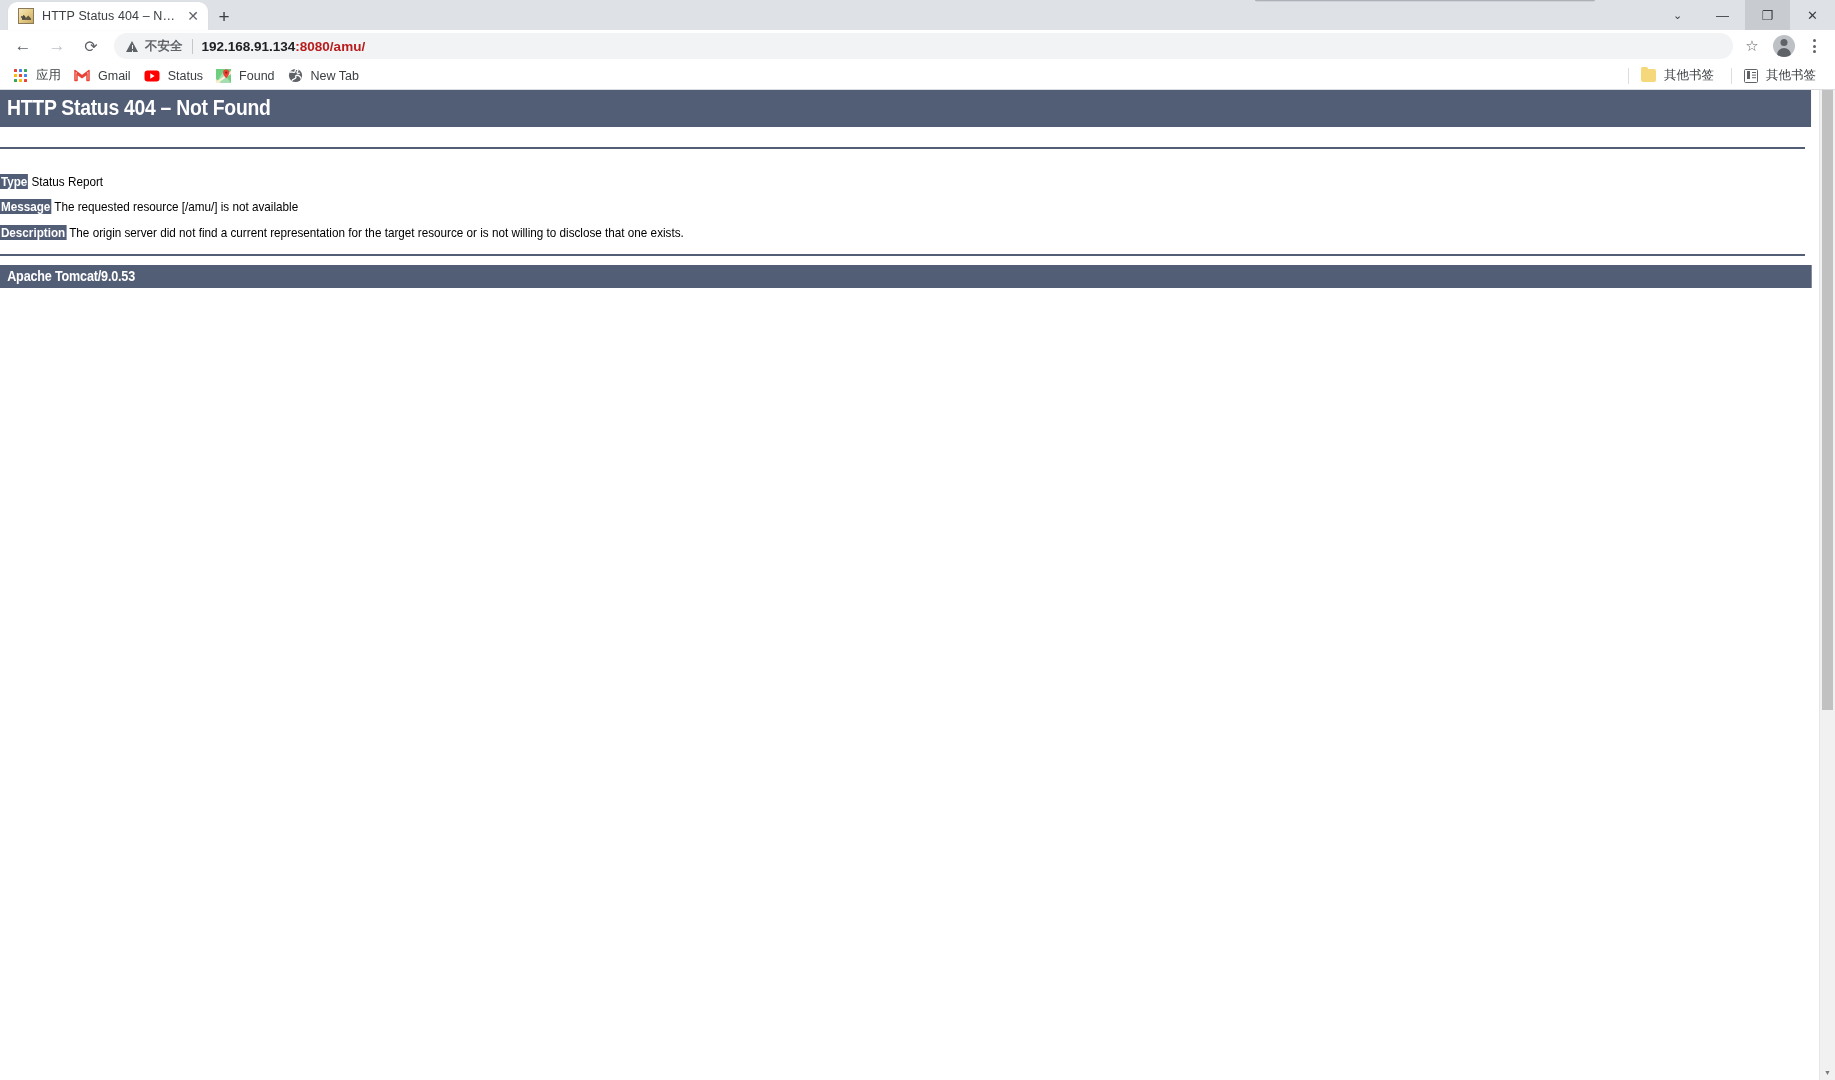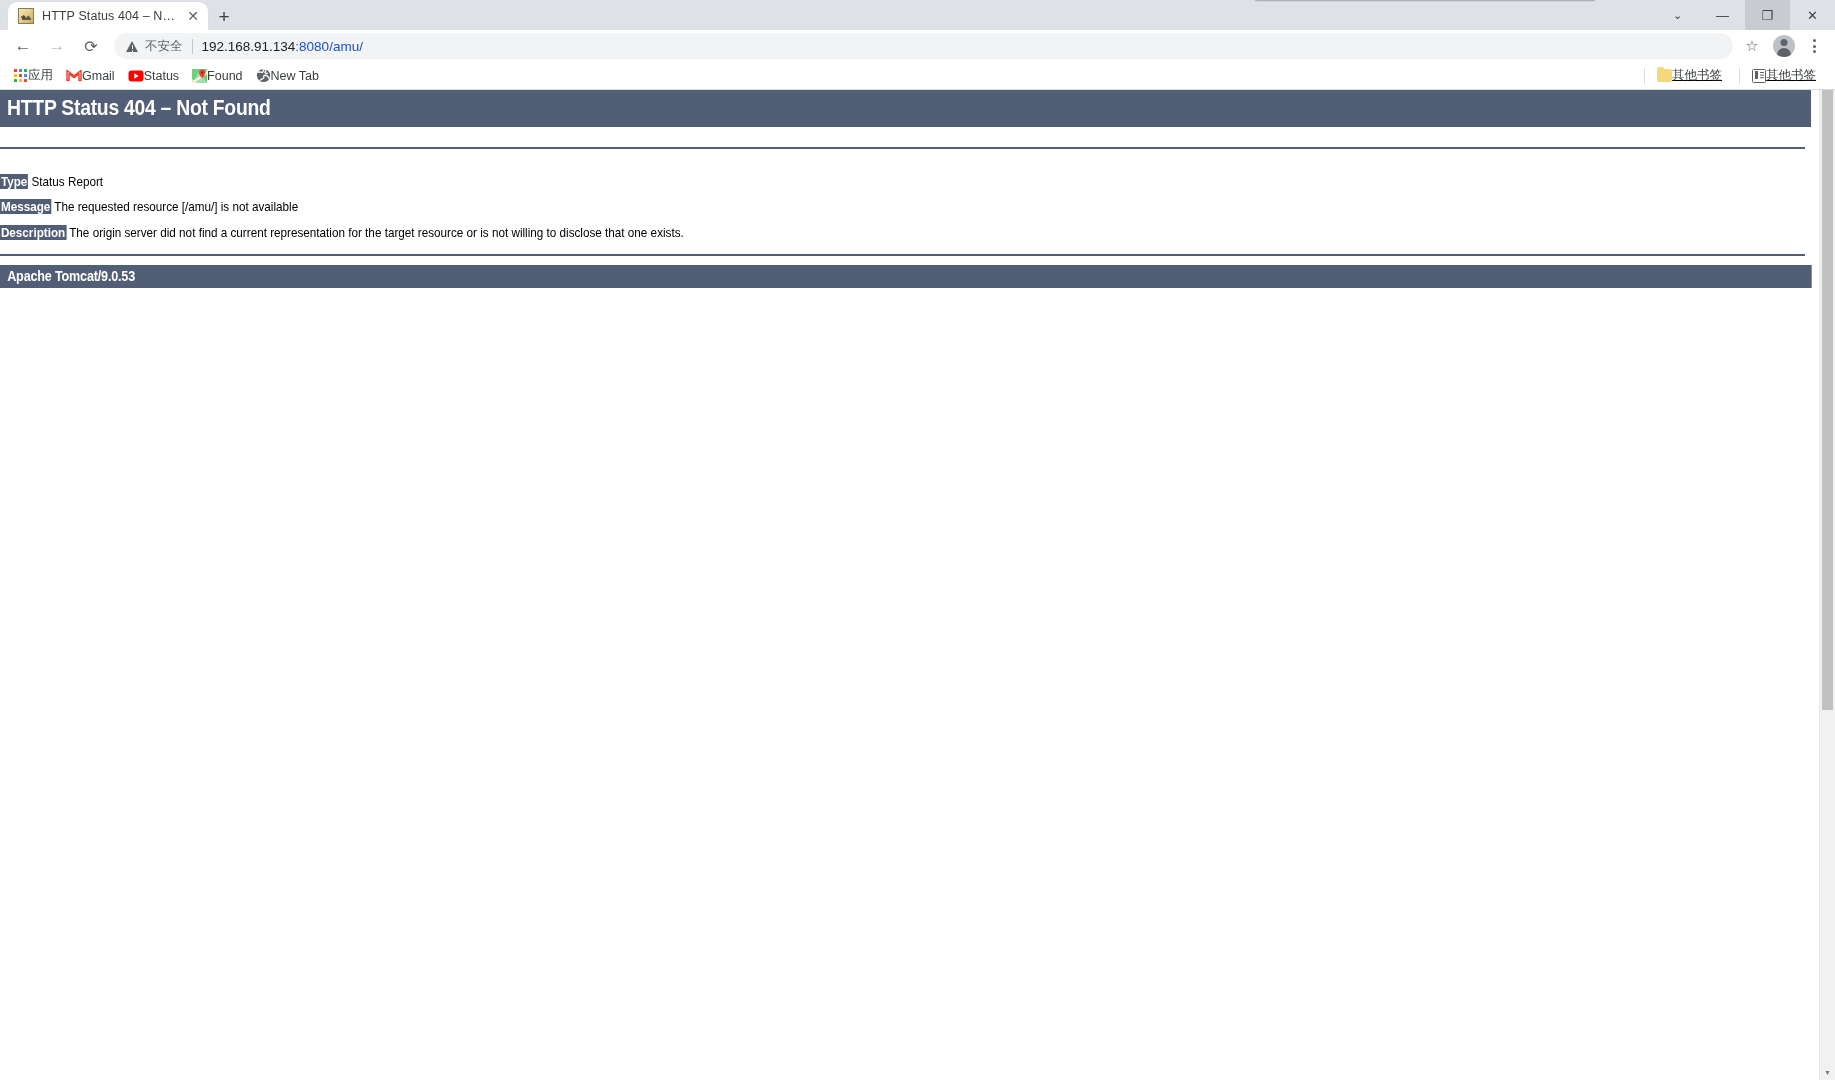--- a/index.html
+++ b/index.html
@@ -151,20 +151,21 @@
   .omnibox {
     flex: 1;
     height: 26px;
     background: #f1f3f4;
     border-radius: 13px;
     display: flex;
     align-items: center;
     padding: 0 10px 0 12px;
     margin-right: 6px;
     min-width: 0;
+    font-weight: bold;
   }
   .warn-tri {
     width: 13px; height: 13px;
     flex: none;
     margin-right: 6px;
     position: relative;
   }
   .warn-tri::before {
     content: "";
     position: absolute;
@@ -194,21 +195,21 @@
     margin: 0 9px;
     flex: none;
   }
   .url-text {
     font-size: 13.5px;
     color: #202124;
     white-space: nowrap;
     overflow: hidden;
     text-overflow: ellipsis;
   }
-  .url-text .dim { color: #1d4ed8; }
+  .url-text .dim { color: #b91c1c; }
 
   .star-btn {
     width: 26px; height: 26px;
     display: flex; align-items: center; justify-content: center;
     color: #5f6368; font-size: 15px;
     margin-right: 2px;
   }
   .avatar-btn {
     width: 26px; height: 26px;
     margin: 0 4px;
@@ -268,41 +269,40 @@
     align-items: center;
     height: 21px;
     padding: 0 7px 0 4px;
     border-radius: 4px;
     margin-right: 2px;
   }
   .bm-label {
     font-size: 12.5px;
     color: #3c4043;
     white-space: nowrap;
-    margin-left: 0;
+    margin-left: 8px;
   }
 
   .ico { flex: none; display:block; }
 
   .apps-grid {
     width: 14px; height: 14px;
     display: grid;
     grid-template-columns: repeat(3, 3px);
     grid-template-rows: repeat(3, 3px);
     gap: 2px;
     margin-left: 1px;
   }
   .apps-grid span { width: 3px; height: 3px; border-radius: 0.5px; display:block; }
 
   .bm-right {
     position: absolute;
     right: 10px;
     display: flex;
     align-items: center;
-    text-decoration: underline;
   }
   .vdiv {
     width: 1px; height: 16px;
     background: #dadce0;
     margin: 0 8px;
   }
   .folder-ico {
     width: 15px; height: 13px;
     background: #f6d87c;
     border-radius: 1.5px 2px 2px 2px;

